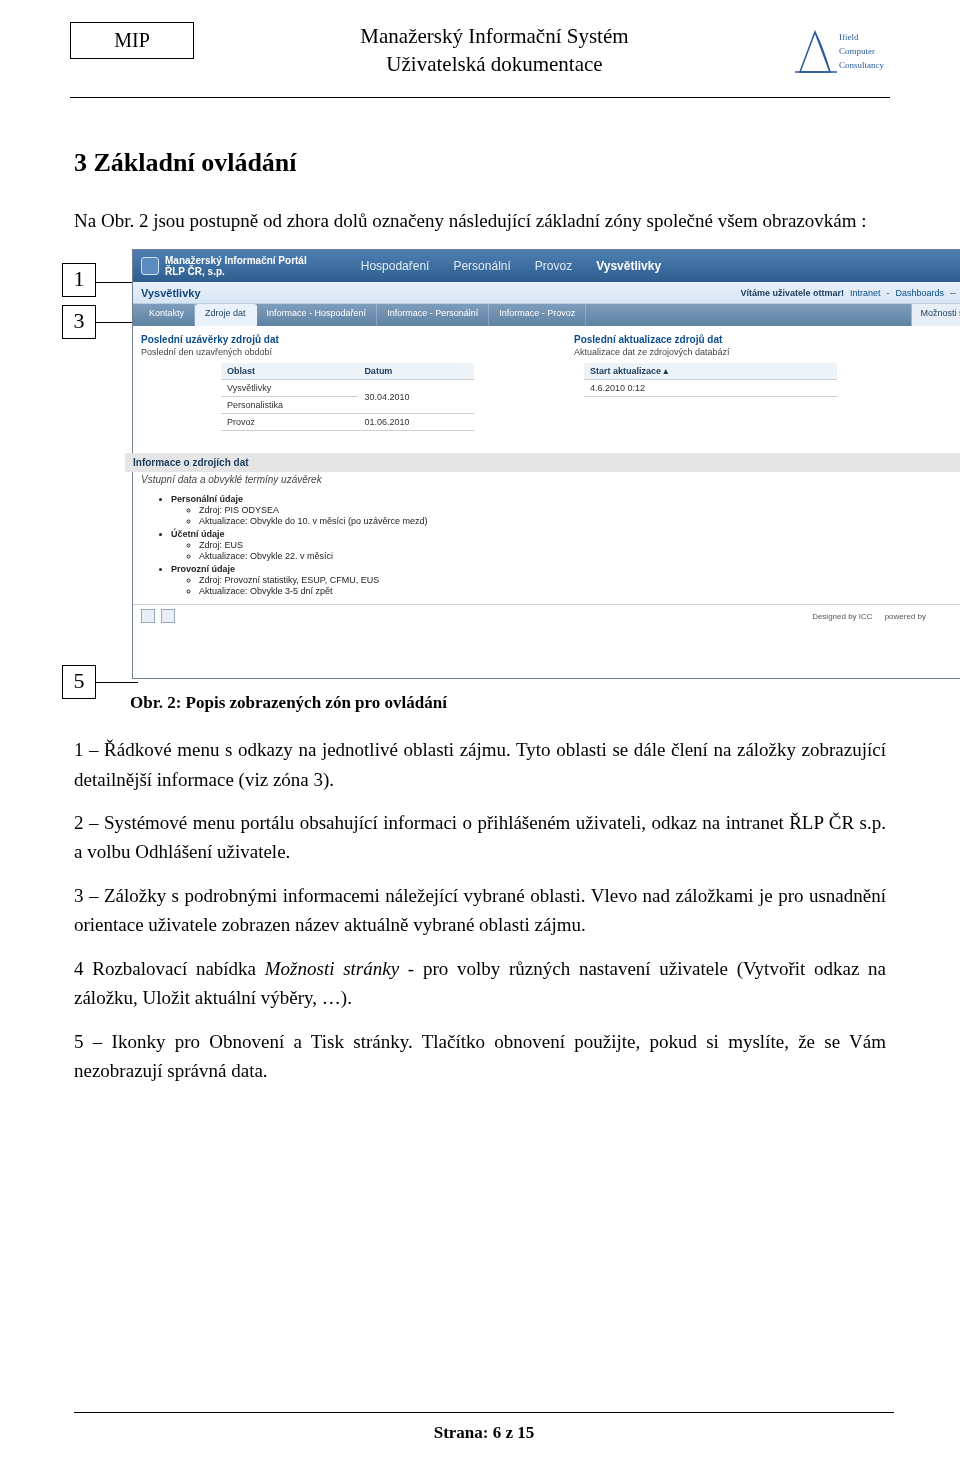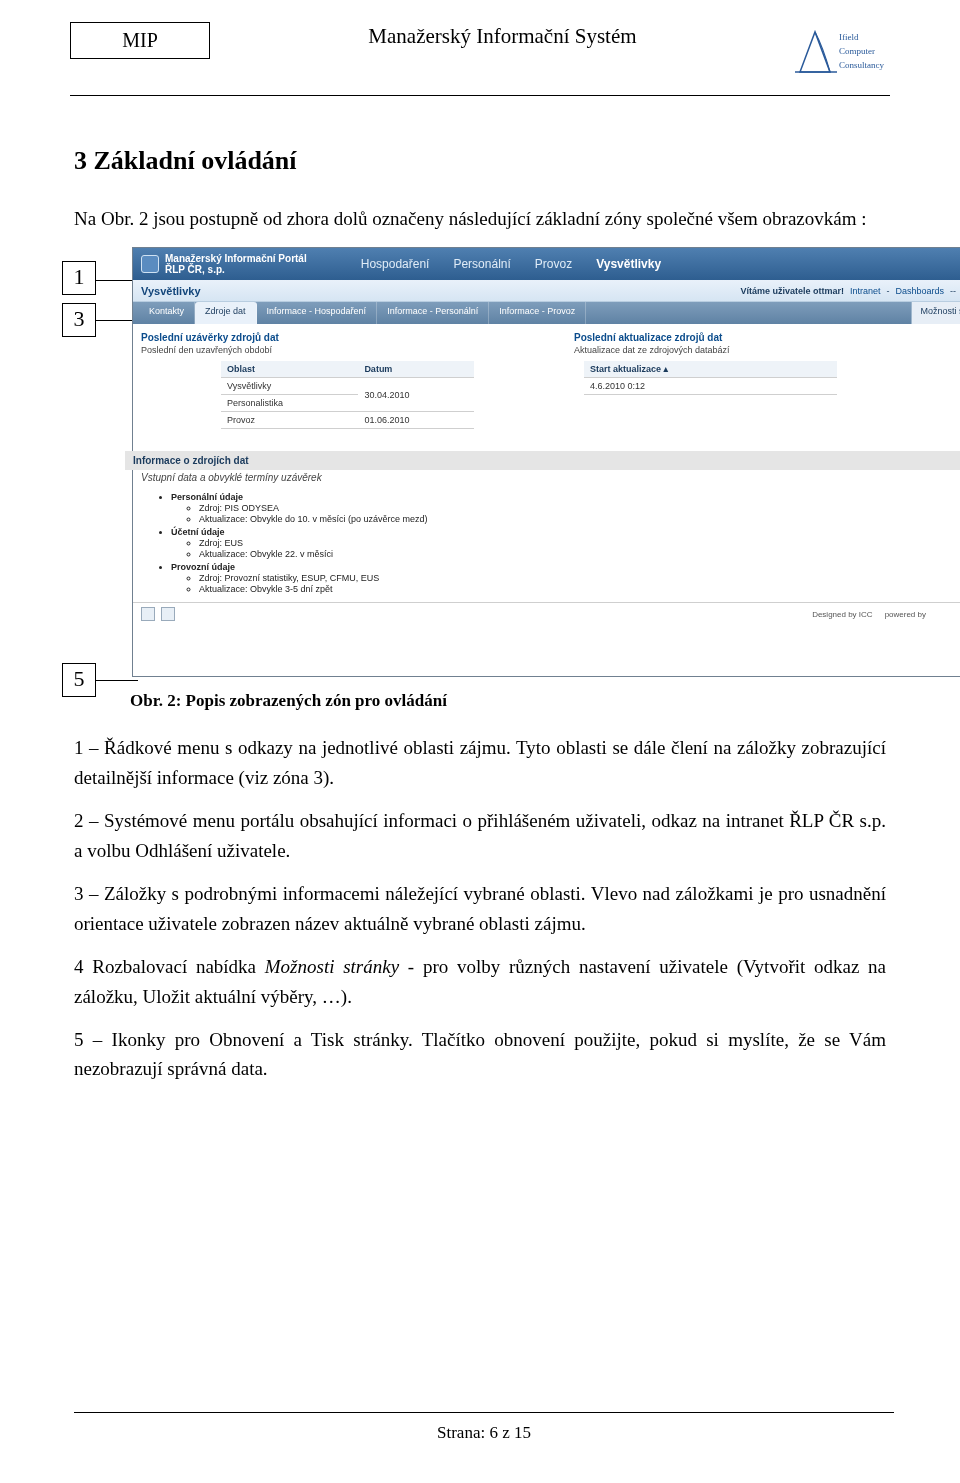--- a/index.html
+++ b/index.html
@@ -13,21 +13,21 @@
     font-size: 18px;
   }
   
   .doc-header {
     display: flex;
     align-items: flex-start;
     padding: 22px 70px 10px 70px;
   }
   .mip-box {
     border: 1px solid #000;
-    width: 140px;
+    width: 124px;
     text-align: center;
     padding: 6px 4px;
     font-size: 20px;
   }
   .doc-title-col {
     flex: 1;
     text-align: center;
     font-size: 21px;
     line-height: 1.35;
   }
@@ -250,38 +250,40 @@
     background: #e8eff6;
     display: inline-block;
   }
   .shot-footer-right { display: flex; gap: 12px; align-items: center; }
   .oracle { color: #c8102e; font-weight: bold; font-size: 8px; margin-left: 33px; }
   
   .page-footer {
     position: absolute;
     left: 74px; right: 66px;
     bottom: 40px;
+    font-weight: bold;
   }
   .page-footer hr {
     border: 0;
     border-top: 1px solid #000;
     margin-bottom: 10px;
   }
   .page-footer-text {
     text-align: center;
     font-size: 17px;
   }
 </style>
 </head>
 <body>
 
 <div class="doc-header">
   <div class="mip-box">MIP</div>
   <div class="doc-title-col">
     <div>Manažerský Informační Systém</div>
+    <div>Uživatelská dokumentace</div>
   </div>
   <div class="doc-logo" title="Ifield Computer Consultancy">
     <svg viewBox="0 0 95 55">
       <path d="M5 50 L20 10 L35 50 Z" fill="none" stroke="#2a5a9a" stroke-width="1.5"></path>
       <path d="M20 10 Q 28 25 35 50" fill="none" stroke="#2a5a9a" stroke-width="1.2"></path>
       <line x1="0" y1="50" x2="42" y2="50" stroke="#2a5a9a" stroke-width="1.5"></line>
       <text x="44" y="18" font-size="9" fill="#2a5a9a" font-family="Georgia">Ifield</text>
       <text x="44" y="32" font-size="9" fill="#2a5a9a" font-family="Georgia">Computer</text>
       <text x="44" y="46" font-size="9" fill="#2a5a9a" font-family="Georgia">Consultancy</text>
     </svg>

